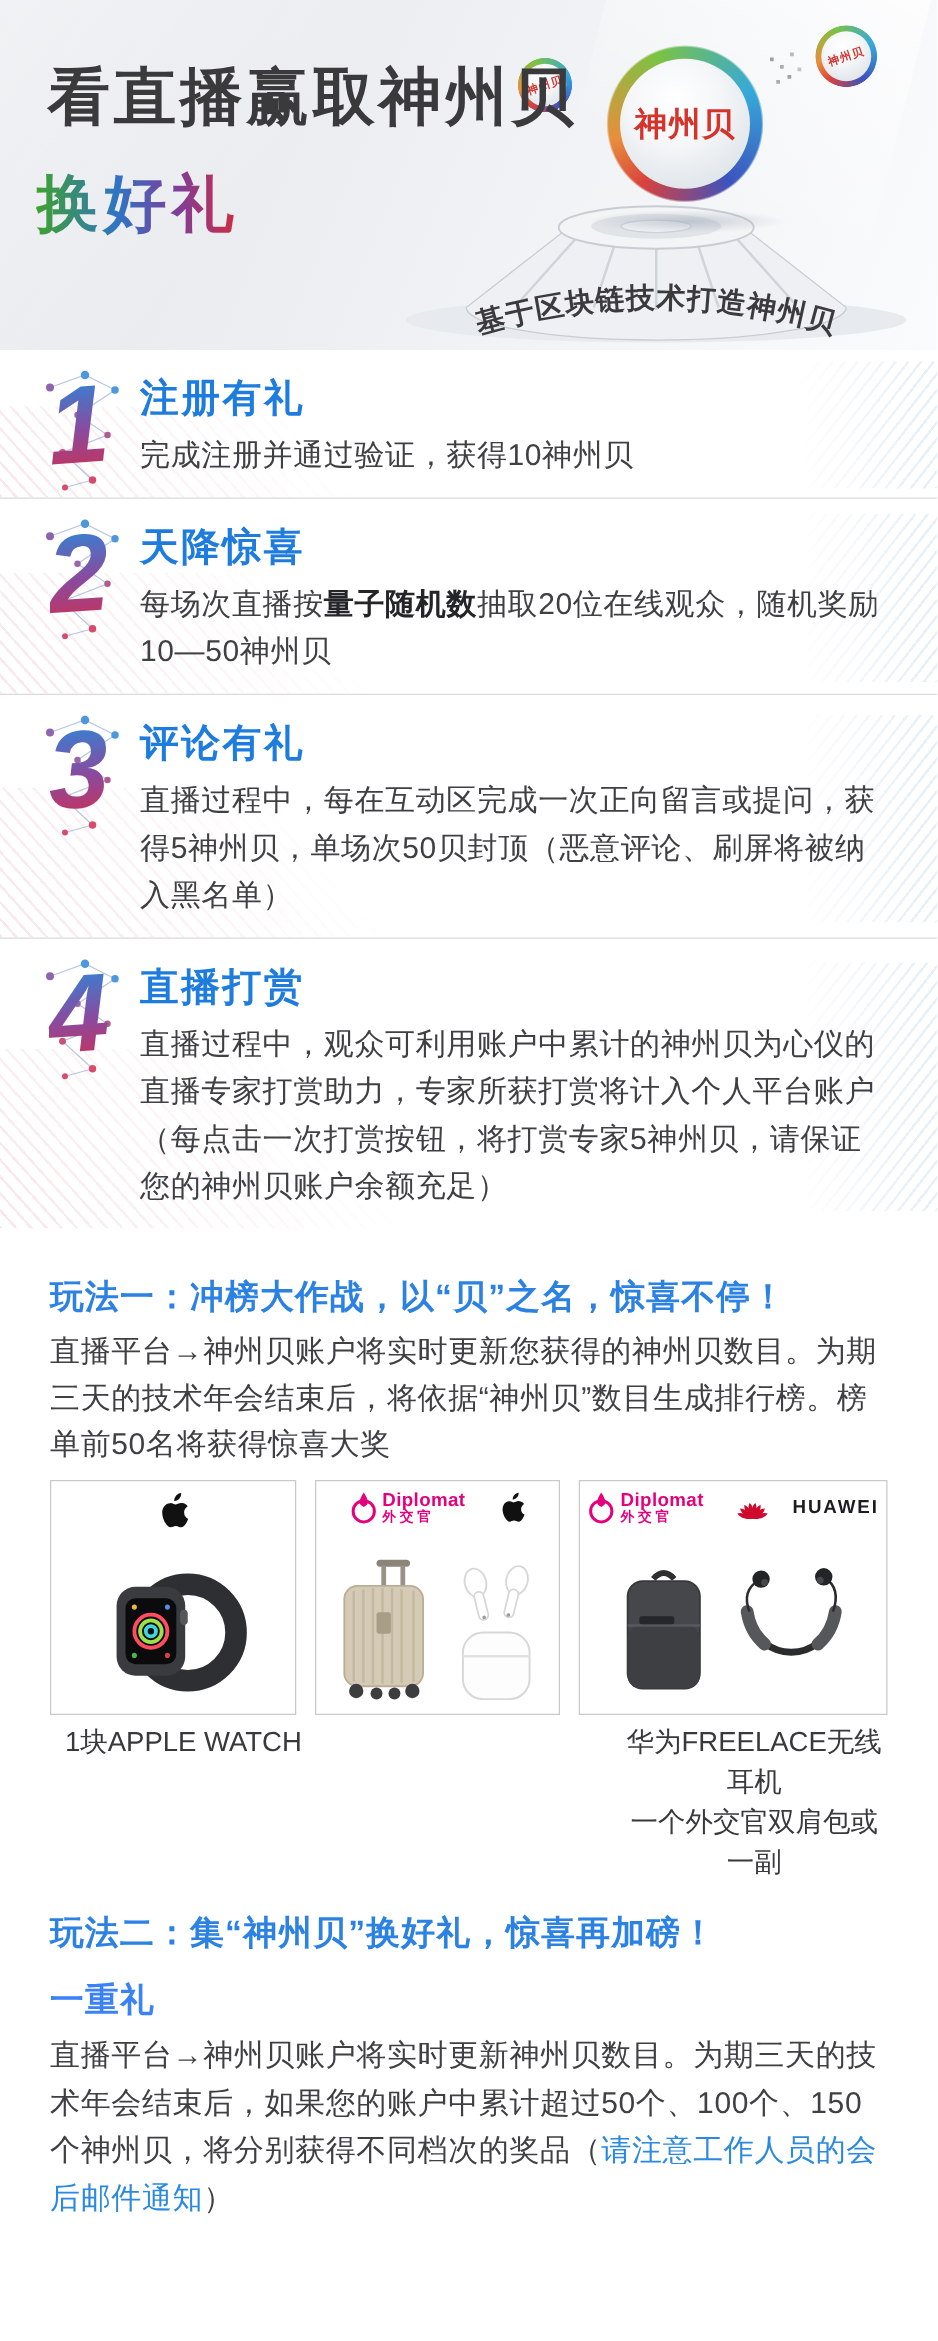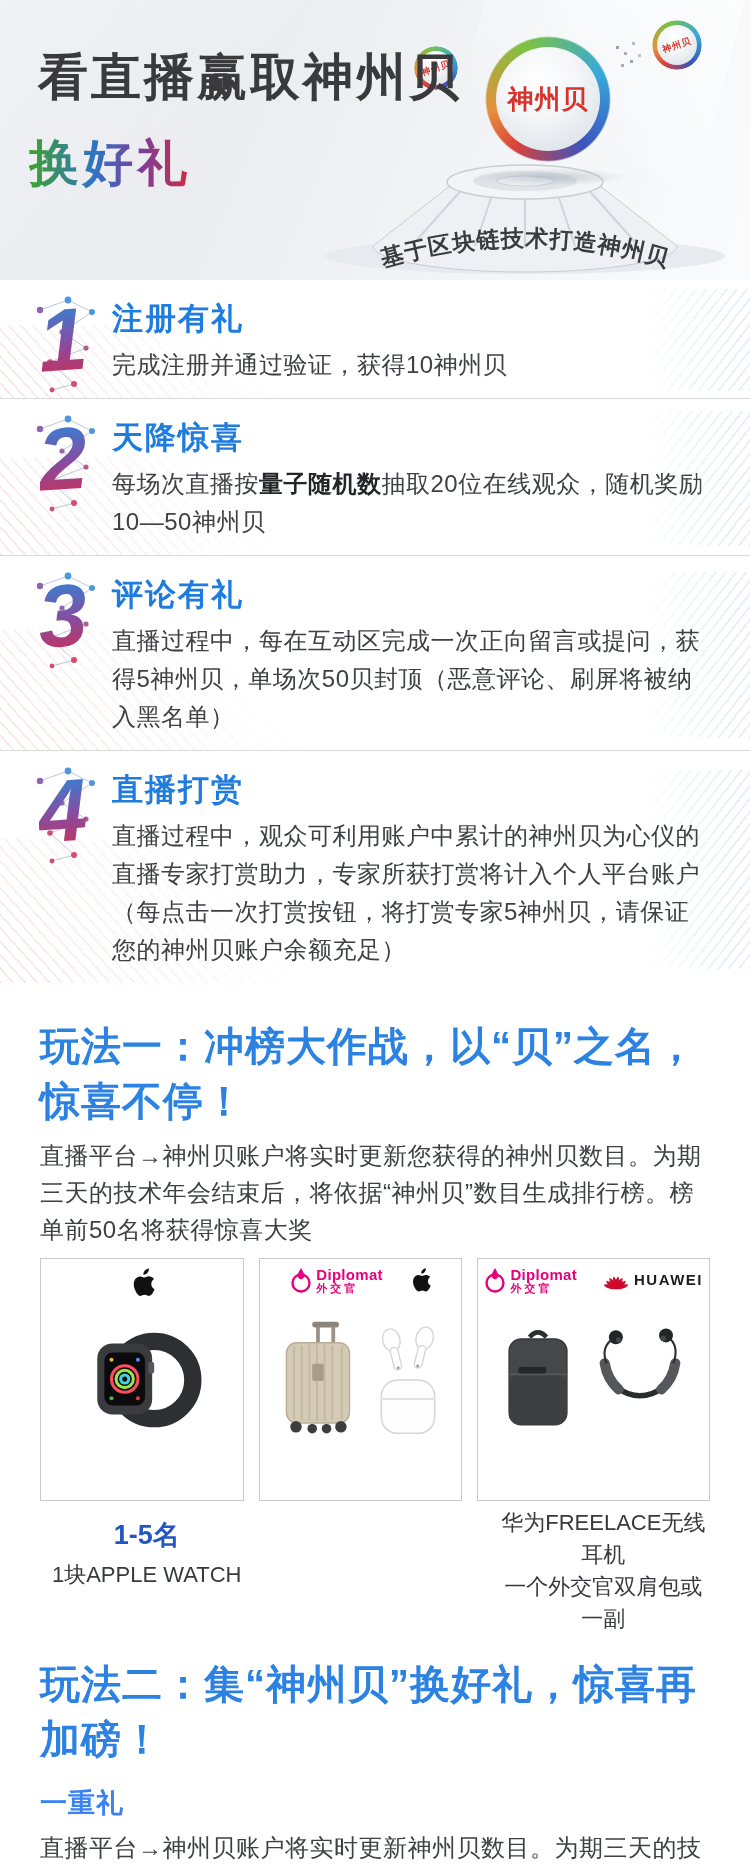--- a/index.html
+++ b/index.html
@@ -57,32 +57,32 @@
     background:linear-gradient(178deg,#2e86d8 8%,#8a4a9e 55%,#cf2f52 95%);
     -webkit-background-clip:text; background-clip:text; color:transparent; transform:rotate(-4deg); }
   .step-net { position:absolute; left:0; top:0; opacity:.85; }
   .step-title { font-size:31px; font-weight:700; color:#1f7cdf; letter-spacing:2px; margin-bottom:6px; position:relative; z-index:1; }
   .step-body { font-size:24px; line-height:38px; color:#3f4043; letter-spacing:.5px; position:relative; z-index:1; }
   .step-body b { color:#232528; }
 
   
   .play { padding:0 40px; position:relative; }
   .play1 { margin-top:36px; }
-  .play-title { font-size:40px; font-weight:800; color:#2b82e3; letter-spacing:1px; }
+  .play-title { font-size:27px; font-weight:800; color:#2b82e3; letter-spacing:1px; }
   .play-body { margin-top:8px; font-size:24px; line-height:37px; color:#3f4043; letter-spacing:.5px; }
 
   .cards { display:flex; gap:15px; margin-top:10px; }
-  .card { flex:1; height:243px; background:#fff; border:1px solid #c9c9c9; position:relative; padding:8px 6px; }
+  .card { flex:1; height:188px; background:#fff; border:1px solid #c9c9c9; position:relative; padding:8px 6px; }
   .card-brands { display:flex; align-items:flex-start; justify-content:center; gap:26px; height:44px; }
   .card-products { display:flex; align-items:center; justify-content:center; gap:8px; height:138px; }
   .brand-diplomat { display:flex; align-items:center; gap:4px; }
   .brand-diplomat .dtxt { display:flex; flex-direction:column; line-height:1.05; }
   .brand-diplomat .d1 { font-size:15px; font-weight:800; color:#e5007d; letter-spacing:.3px; }
   .brand-diplomat .d2 { font-size:11px; font-weight:700; color:#e5007d; letter-spacing:3px; }
-  .brand-huawei { display:flex; align-items:center; gap:5px; }
+  .brand-huawei { display:flex; align-items:center; gap:19px; }
   .brand-huawei .htxt { font-size:15px; font-weight:800; color:#1d1d1f; letter-spacing:1.5px; }
   .card-rank { text-align:center; font-size:27px; font-weight:800; color:#2456c0; margin-top:16px; }
   .card-desc { text-align:center; font-size:22px; color:#38393c; line-height:32px; margin-top:6px; }
   .rank-row { display:flex; gap:15px; }
   .rank-col { flex:1; }
 
   .play2 { margin-top:22px; }
   .tier-heading { font-size:27px; font-weight:800; color:#3b82f6; margin-top:18px; letter-spacing:1px; }
   .tier-body { margin-top:8px; font-size:24px; line-height:38px; color:#3f4043; letter-spacing:.5px; }
   .blue-note { color:#2b8ae0; }
@@ -335,21 +335,20 @@
               <circle cx="33" cy="13" r="3" fill="#45474b"></circle>
             <circle cx="84" cy="8" r="7.5" fill="#232425"></circle>
               <circle cx="81" cy="11" r="3" fill="#45474b"></circle>
           </svg>
         </div>
       </div>
     </div>
 
     <div class="rank-row">
       <div class="rank-col">
-        <div class="card-rank">1-5名</div>
         <div class="card-desc">
           <div>1块APPLE WATCH</div>
           <div></div>
         </div>
       </div>
       <div class="rank-col">
       </div>
       <div class="rank-col">
         <div class="card-desc">
           <div>华为FREELACE无线耳机</div>

